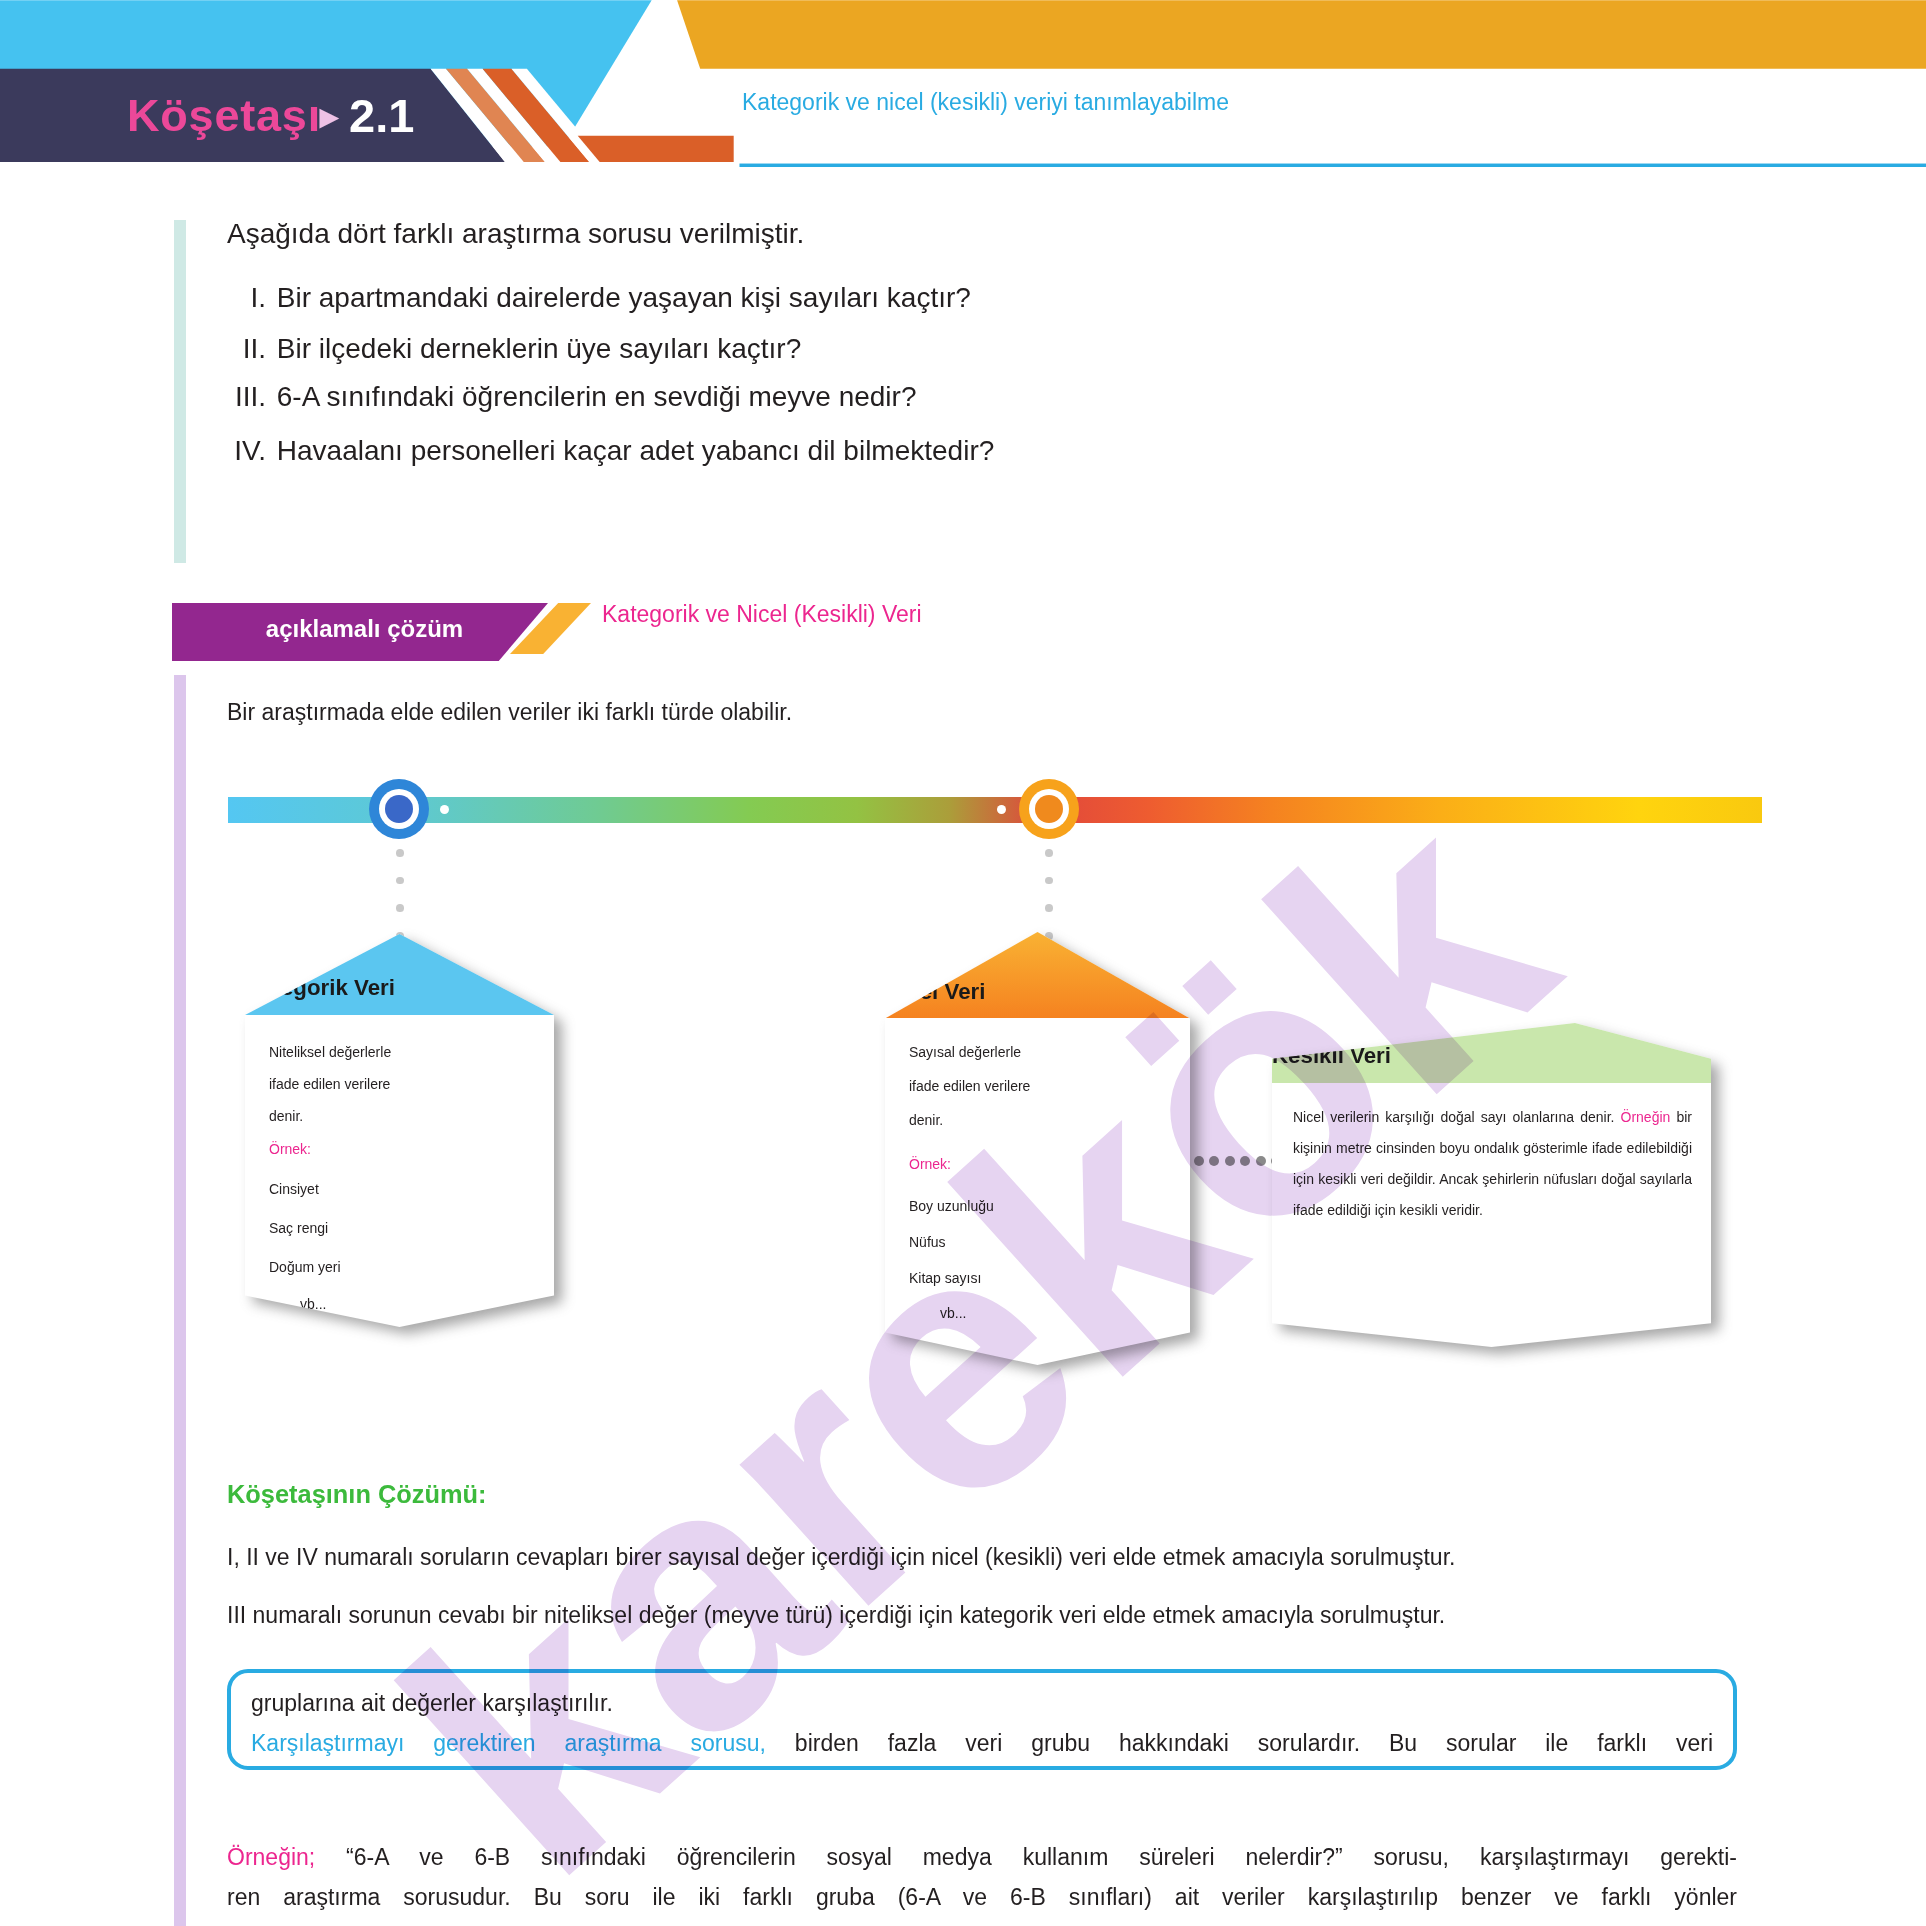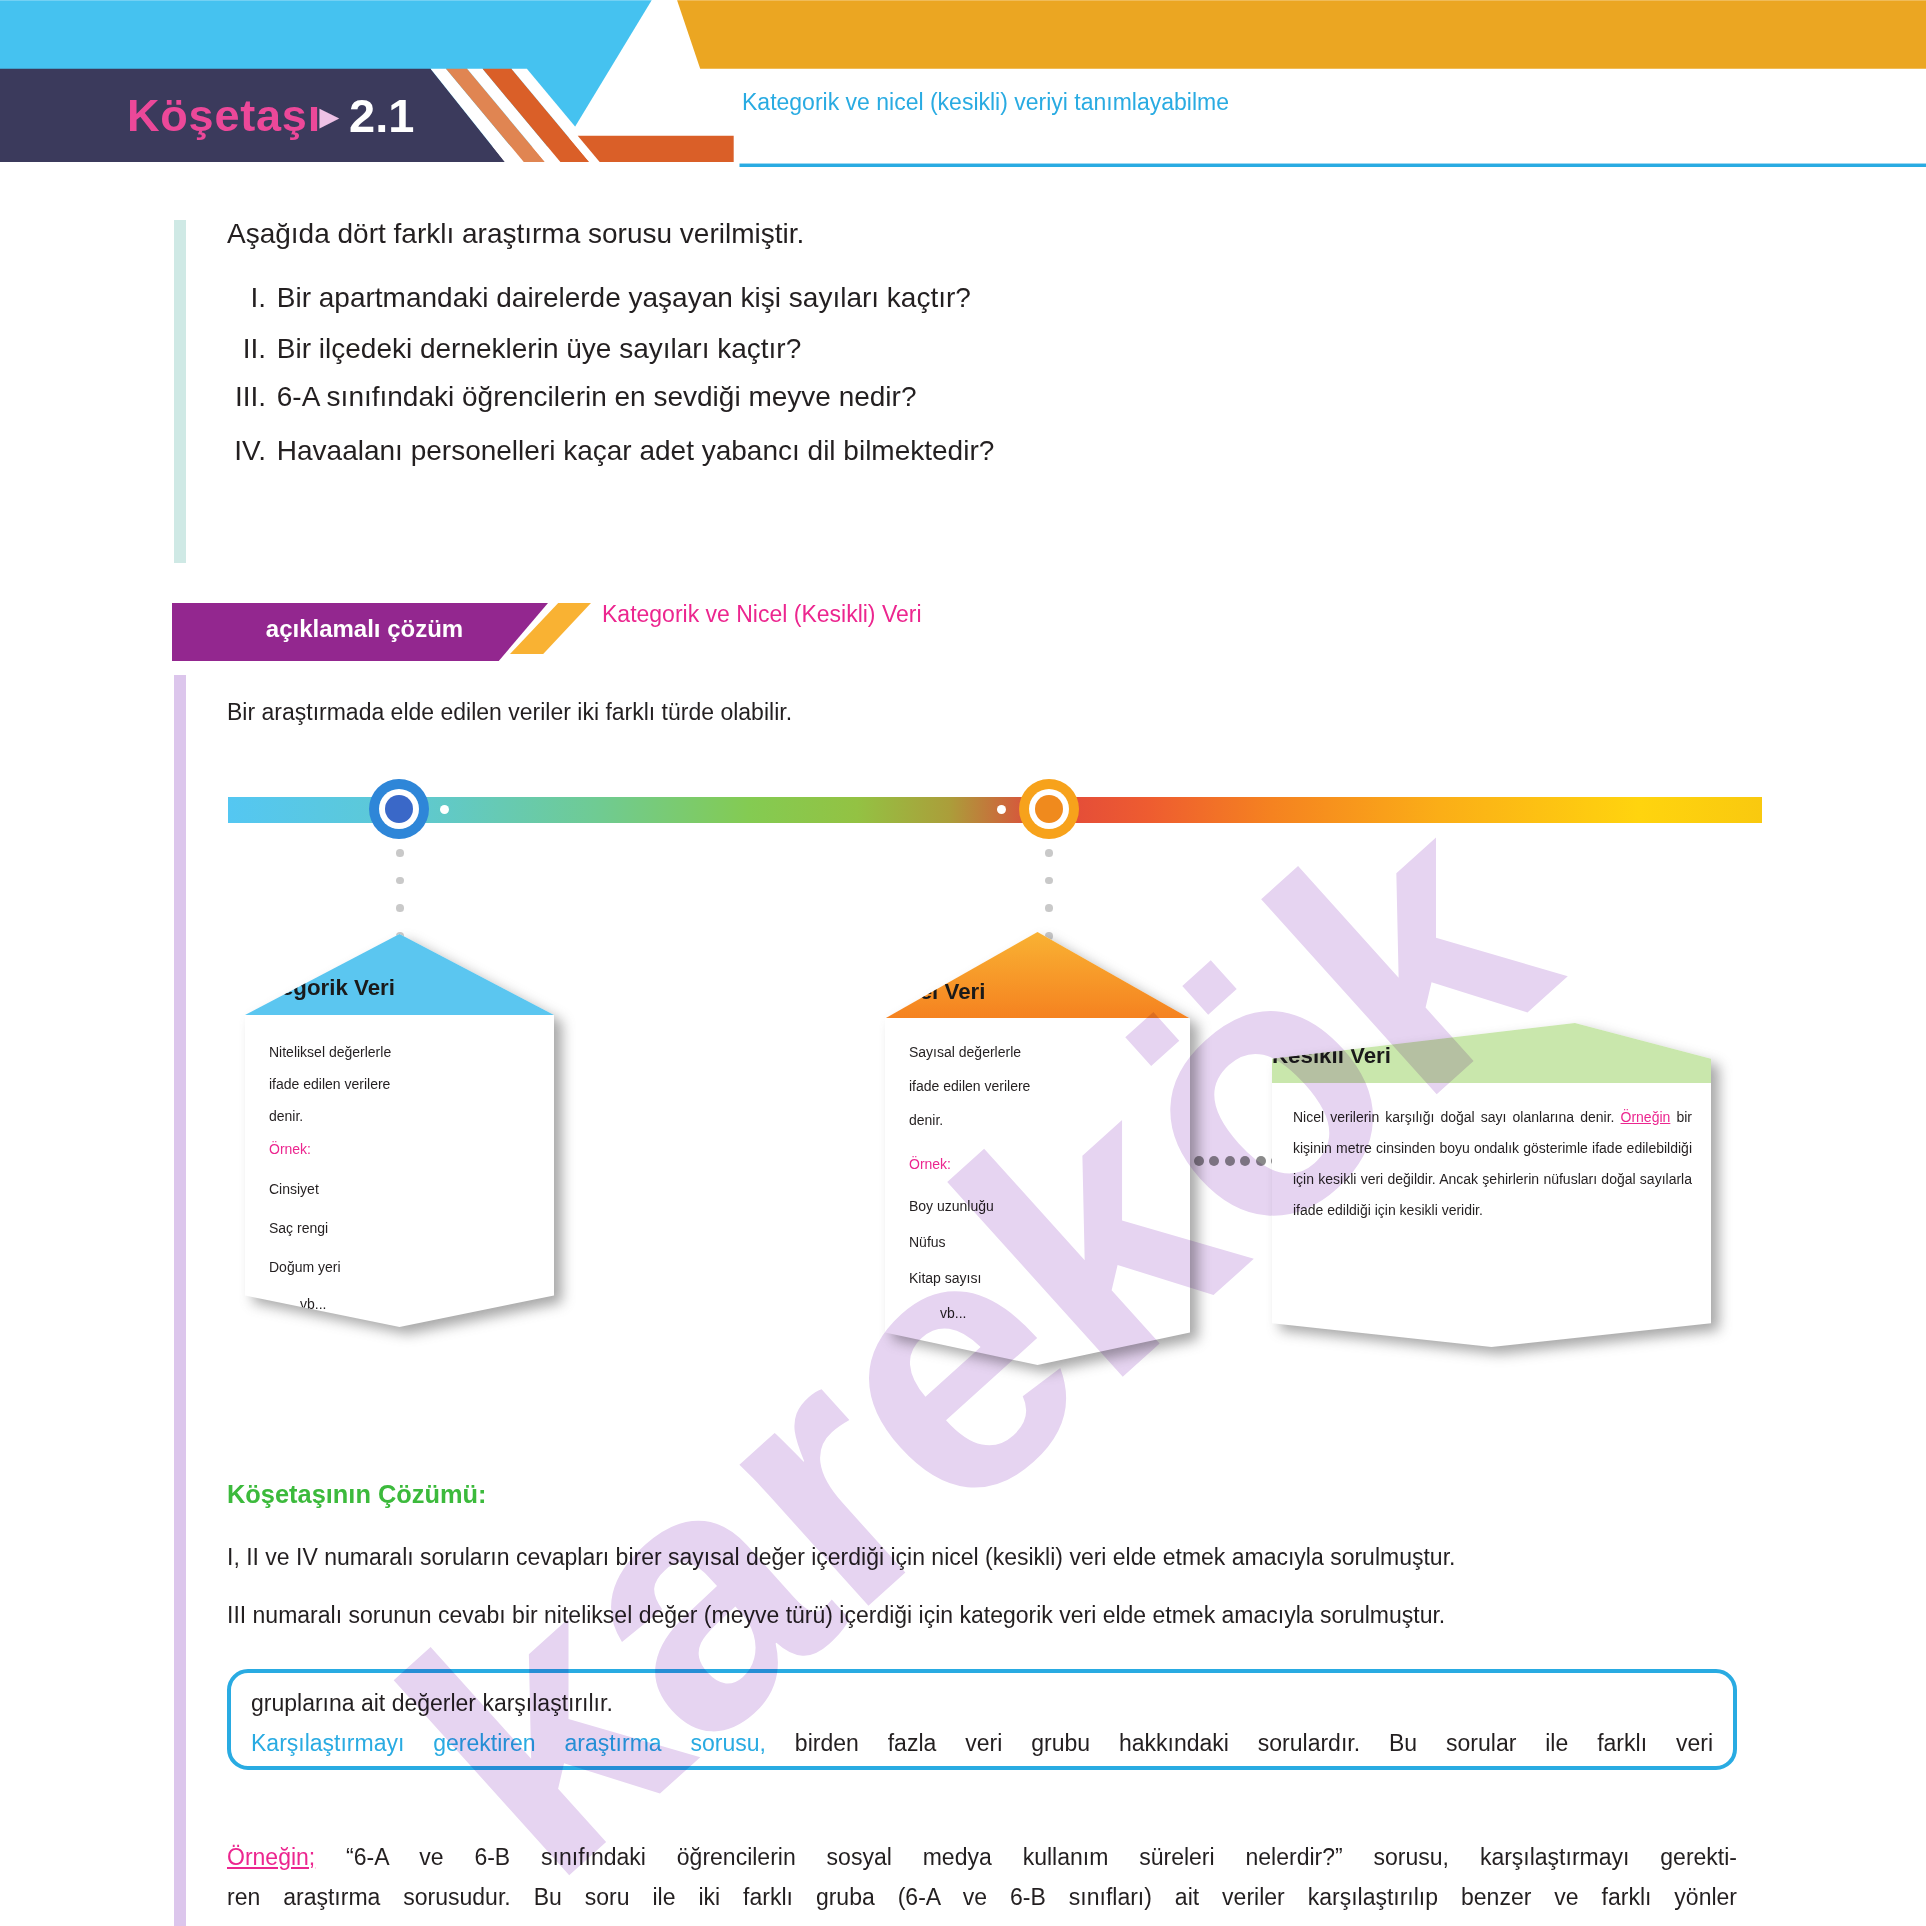--- a/index.html
+++ b/index.html
@@ -53,21 +53,21 @@
   .k1 .card-shape{clip-path:polygon(0 20.6%,50% 0,100% 20.6%,100% 92%,50% 100%,0 92%);}
   .k2 .card-shape{clip-path:polygon(0 20%,50% 0,100% 20%,100% 92.5%,50% 100%,0 92.5%);}
   .k3 .card-shape{clip-path:polygon(0 11%,69% 0,100% 11%,100% 92.7%,50% 100%,0 92.7%);}
   
   .sol-title{position:absolute;left:227px;top:1481px;height:27px;line-height:27px;font-size:25.4px;font-weight:bold;color:var(--c-green);}
   .para{position:absolute;left:227px;width:1514px;font-size:23px;color:#231f20;height:27px;line-height:27px;white-space:nowrap;}
   .info-box{position:absolute;left:227px;top:1669px;width:1510px;height:101px;box-sizing:border-box;
     border:4.2px solid var(--c-accent);border-radius:21px;background:#fff;padding:10px 20px 0 20px;z-index:1;}
   .info-box .l{font-size:23px;line-height:40px;color:#231f20;}
   .hl-blue{color:var(--c-accent);}
-  .hl-pink{color:var(--c-pink);text-decoration:underline;}
+  .hl-pink{color:var(--c-pink);}
   .flow{position:absolute;left:227px;width:1510px;font-size:23px;color:#231f20;line-height:40px;}
   
   .watermark{position:absolute;left:975px;top:1341px;transform:translate(-50%,-50%) rotate(-42deg);
     font-size:362px;font-weight:bold;color:#e6d4f1;mix-blend-mode:multiply;white-space:nowrap;z-index:60;pointer-events:none;}
 </style>
 </head>
 <body>
 
 <div class="page">
 

